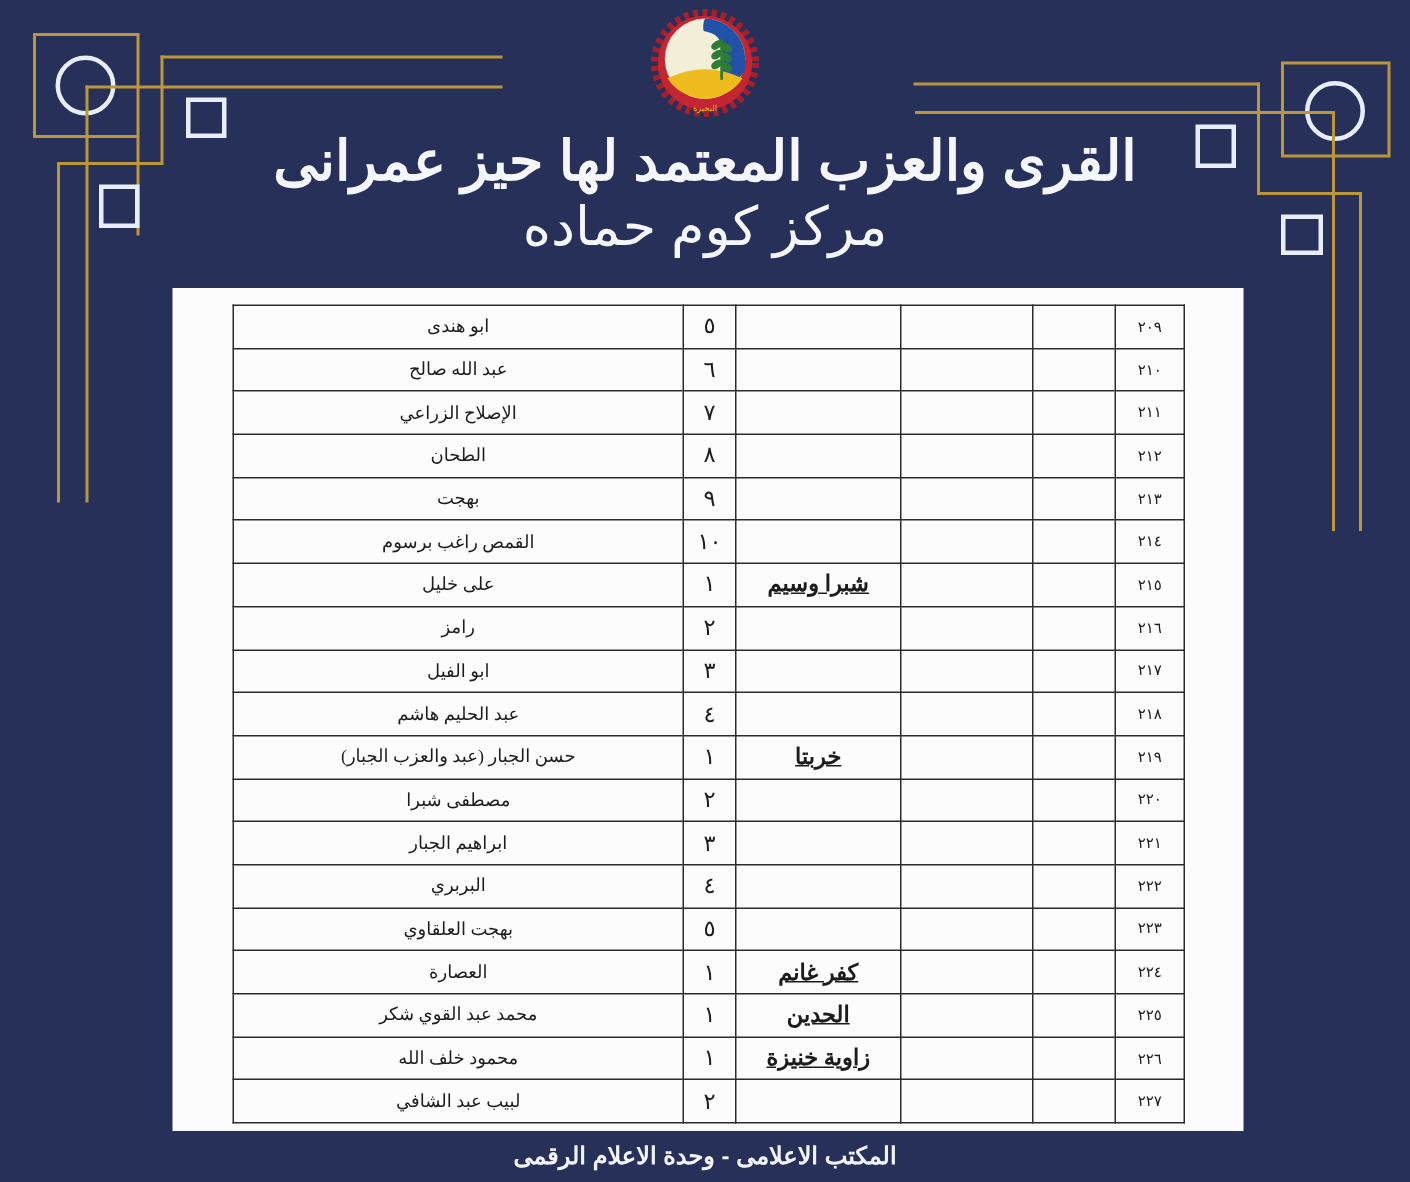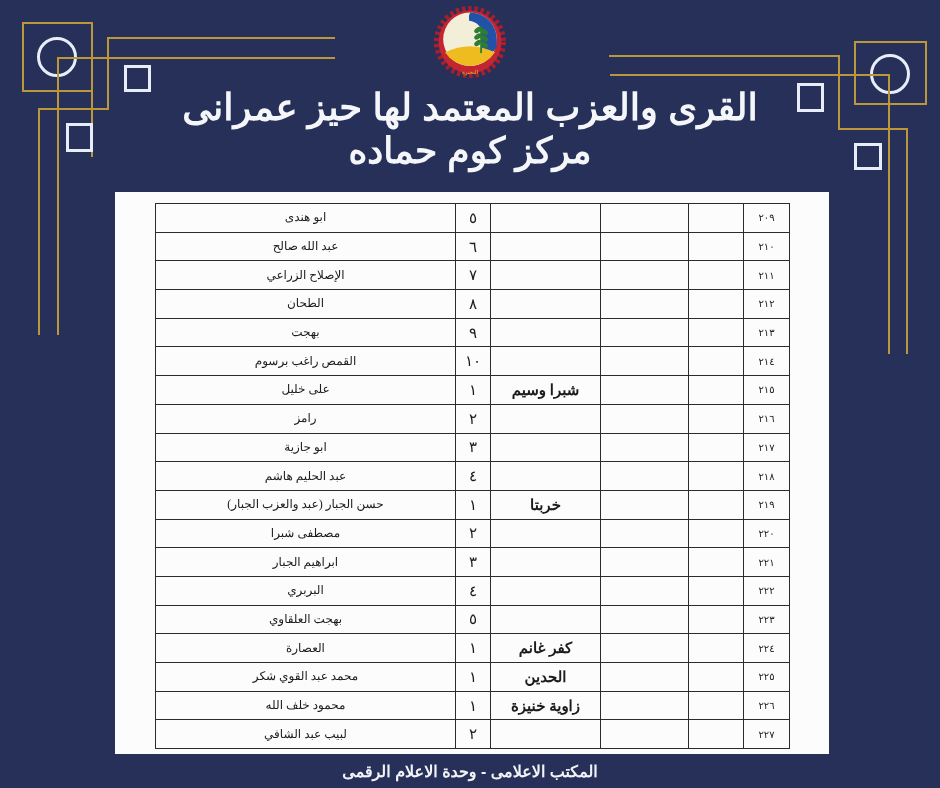--- a/index.html
+++ b/index.html
@@ -17,42 +17,42 @@
   .gold-box    { border:2px solid #bb963b; background:transparent; }
   .white-box   { border:3px solid #e8edfa; background:transparent; }
   .white-ring  { border:3px solid #e8edfa; border-radius:50%; background:transparent; }
 
   
   .logo { position:absolute; left:433px; top:3px; width:74px; height:78px; }
 
   
   .title-wrap { position:absolute; top:86px; left:0; width:940px; text-align:center; color:#f5f6f9; }
   .title-line1 { font-size:37px; font-weight:bold; letter-spacing:-1px; line-height:44px; }
-  .title-line2 { font-size:36px; font-weight:bold; letter-spacing:-1px; line-height:42px; }
+  .title-line2 { font-size:36px; font-weight:normal; letter-spacing:-1px; line-height:42px; }
 
   
   .doc {
     position:absolute; left:115px; top:192px; width:714px; height:562px;
     background:#fcfcfc;
   }
   table.village-table {
     position:absolute; right:39px; top:11px;
     width:634px; height:546px;
     border-collapse:collapse; table-layout:fixed;
     direction:rtl;
     font-family:"Liberation Serif", serif;
     color:#1c1c1c;
   }
   .village-table td {
     border:1.6px solid #2b2b2b;
     text-align:center; vertical-align:middle;
     height:28.7px; overflow:hidden; white-space:nowrap;
   }
   td.c-serial  { font-size:10px; letter-spacing:1px; }
-  td.c-village { font-size:15px; font-weight:bold; }
+  td.c-village { font-size:15px; font-weight:bold;text-decoration:underline; }
   td.c-num     { font-size:15px; }
   td.c-name    { font-size:12px; }
 
   
   .footer-bar {
     position:absolute; top:754px; left:0; width:940px; height:34px;
     display:flex; align-items:center; justify-content:center;
   }
   .footer-text { color:#f2f3f7; font-size:16px; font-weight:bold; letter-spacing:-0.5px; }
 </style>
@@ -183,21 +183,21 @@
             <td class="c-village"></td>
             <td class="c-num">٢</td>
             <td class="c-name">رامز</td>
           </tr>
           <tr>
             <td class="c-serial">٢١٧</td>
             <td class="c-empty"></td>
             <td class="c-empty"></td>
             <td class="c-village"></td>
             <td class="c-num">٣</td>
-            <td class="c-name">ابو جازية</td>
+            <td class="c-name">ابو الفيل</td>
           </tr>
           <tr>
             <td class="c-serial">٢١٨</td>
             <td class="c-empty"></td>
             <td class="c-empty"></td>
             <td class="c-village"></td>
             <td class="c-num">٤</td>
             <td class="c-name">عبد الحليم هاشم</td>
           </tr>
           <tr>

